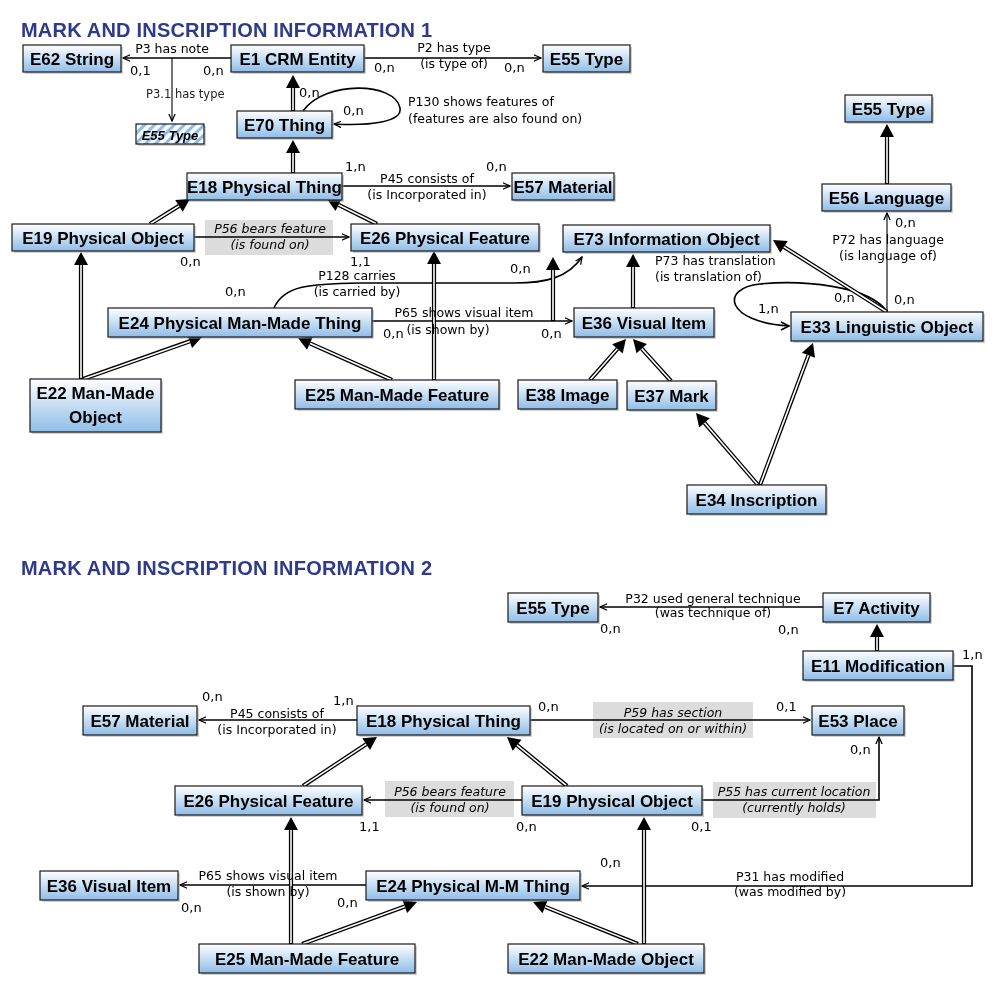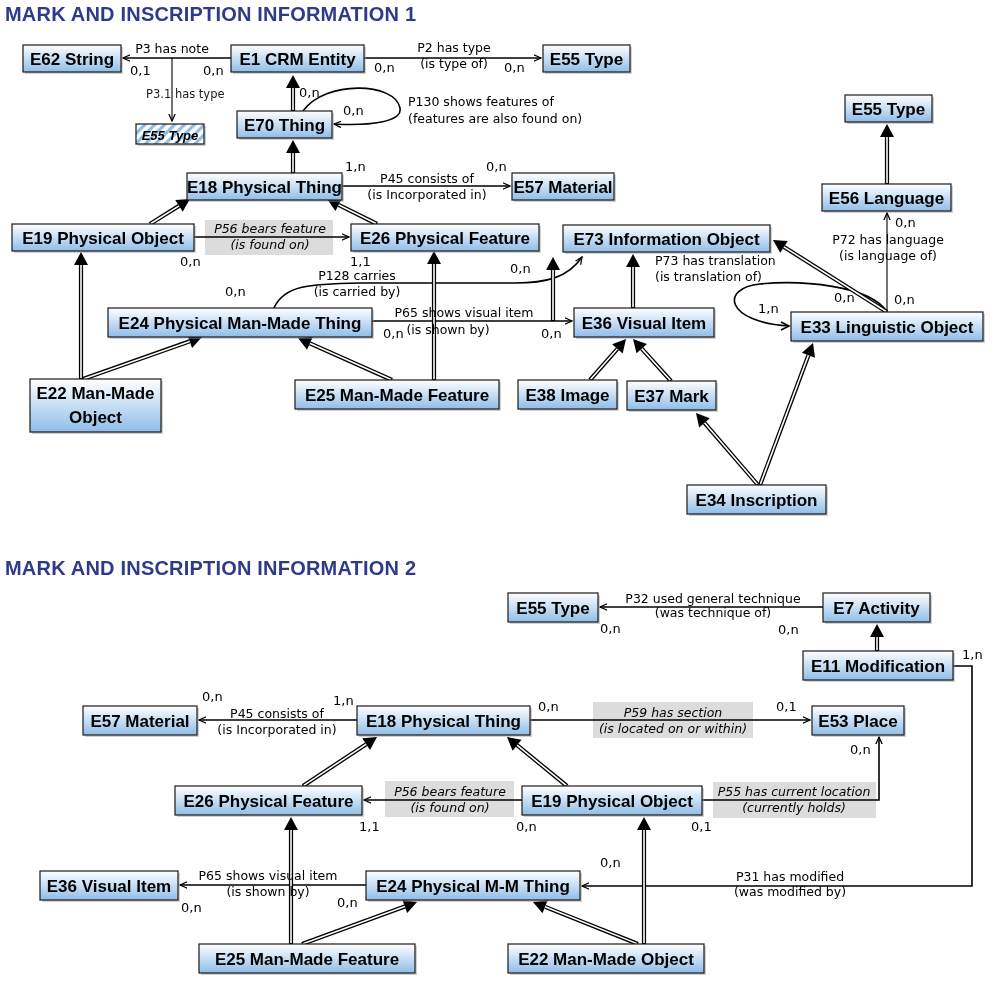--- a/index.html
+++ b/index.html
@@ -1,19 +1,19 @@
 <!DOCTYPE html>
 <html><head>
 <meta charset="utf-8">
 <style>
   html,body{margin:0;padding:0;background:#ffffff;}
   body{width:1007px;height:986px;position:relative;overflow:hidden;font-family:"Liberation Sans",sans-serif;}
-  .section-title{position:absolute;left:5px;font-family:"Liberation Sans",sans-serif;font-weight:bold;font-size:20px;color:#2e3a8c;letter-spacing:0.2px;margin:0;}
+  .section-title{position:absolute;left:5px;font-family:"Liberation Sans",sans-serif;font-weight:bold;font-size:20px;color:#2e3a8c;letter-spacing:0.2px;margin:16px;}
   #t1{top:3px;}
-  #t2{top:557px;text-align:right;}
+  #t2{top:541px;text-align:right;}
   svg#diagram{position:absolute;left:0;top:0;}
   .node rect.box{stroke:#1a1a1a;stroke-width:1.2;}
   .node text{font-family:"Liberation Sans",sans-serif;font-weight:bold;font-size:17px;fill:#000;}
   .node.hatched text{font-style:italic;font-size:13px;font-weight:bold;}
   .lbl{font-family:"DejaVu Sans",sans-serif;font-size:12.5px;fill:#000;}
   .lbl.small{font-size:11.5px;fill:#222;}
   .lbl.it{font-style:italic;}
   .card{font-family:"DejaVu Sans",sans-serif;font-size:13px;fill:#000;}
   .edge{fill:none;stroke:#000;stroke-width:1.6;}
   .thin{fill:none;stroke:#000;stroke-width:1.1;}

